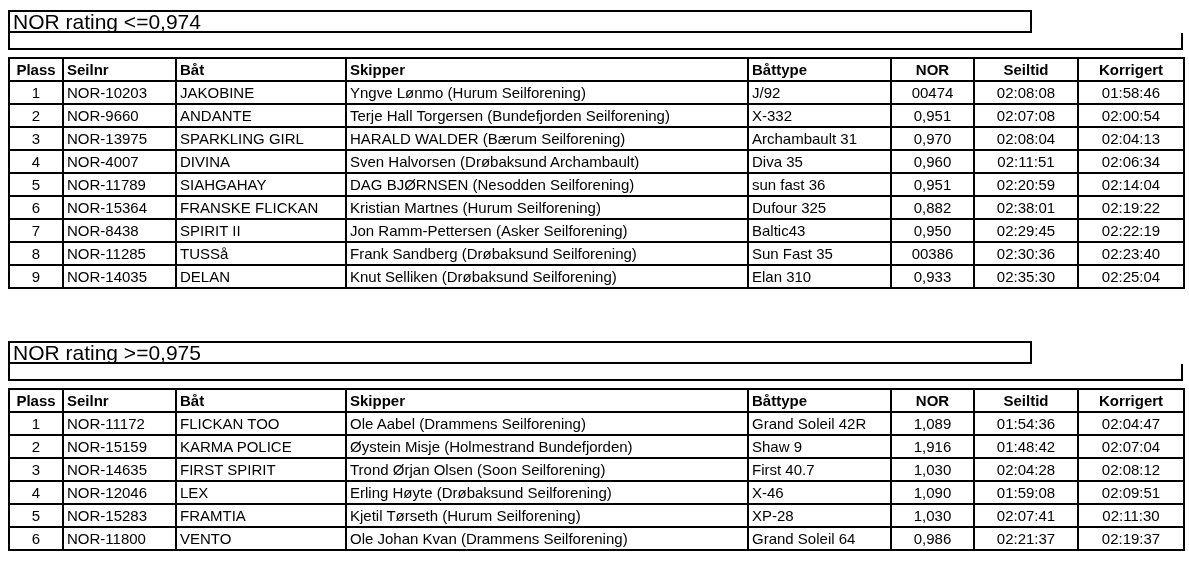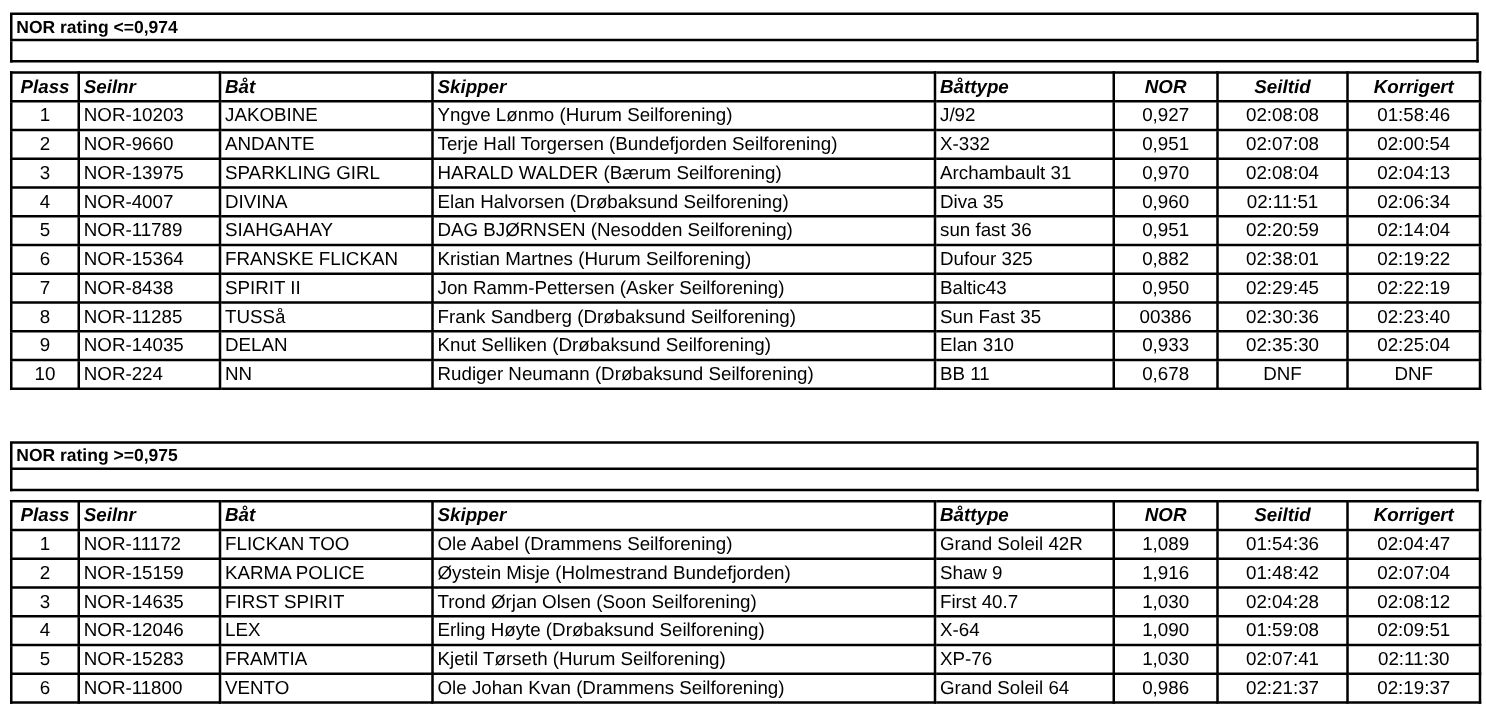--- a/index.html
+++ b/index.html
@@ -14,29 +14,29 @@
     font-family: "Liberation Sans", sans-serif;
     color: #000000;
   }
   .page {
     padding: 10px 6px 0 8px;
   }
   .table-block {
     width: 1175px;
   }
   .table-block.second {
-    margin-top: 41px;
+    margin-top: 52px;
   }
   .title-bar {
     box-sizing: border-box;
-    width: 1175px;
+    width: 1024px;
     height: 23px;
     border: 2px solid #000;
-    font-size: 14px;
-    font-weight: bold;
+    font-size: 21px;
+    font-weight: normal;
     line-height: 19px;
     padding-left: 3px;
   }
   .empty-bar {
     box-sizing: border-box;
     width: 1175px;
     height: 17px;
     border: 2px solid #000;
     border-top: none;
   }
@@ -54,21 +54,20 @@
     box-sizing: border-box;
     border: 2px solid #000;
     height: 23px;
     padding: 0 3px;
     overflow: hidden;
     white-space: nowrap;
     line-height: 19px;
   }
   table.results th {
     font-weight: bold;
-    font-style: italic;
   }
   .left   { text-align: left; }
   .center { text-align: center; }
 </style>
 </head>
 <body>
 
 <div class="page">
 
   <section class="table-block">
@@ -98,21 +97,21 @@
             <th class="center">Korrigert</th>
           </tr>
         </thead>
       <tbody>
           <tr>
             <td class="center">1</td>
             <td class="left">NOR-10203</td>
             <td class="left">JAKOBINE</td>
             <td class="left">Yngve Lønmo (Hurum Seilforening)</td>
             <td class="left">J/92</td>
-            <td class="center">0,927</td>
+            <td class="center">00474</td>
             <td class="center">02:08:08</td>
             <td class="center">01:58:46</td>
           </tr>
           <tr>
             <td class="center">2</td>
             <td class="left">NOR-9660</td>
             <td class="left">ANDANTE</td>
             <td class="left">Terje Hall Torgersen (Bundefjorden Seilforening)</td>
             <td class="left">X-332</td>
             <td class="center">0,951</td>
@@ -126,21 +125,21 @@
             <td class="left">HARALD WALDER (Bærum Seilforening)</td>
             <td class="left">Archambault 31</td>
             <td class="center">0,970</td>
             <td class="center">02:08:04</td>
             <td class="center">02:04:13</td>
           </tr>
           <tr>
             <td class="center">4</td>
             <td class="left">NOR-4007</td>
             <td class="left">DIVINA</td>
-            <td class="left">Elan Halvorsen (Drøbaksund Seilforening)</td>
+            <td class="left">Sven Halvorsen (Drøbaksund Archambault)</td>
             <td class="left">Diva 35</td>
             <td class="center">0,960</td>
             <td class="center">02:11:51</td>
             <td class="center">02:06:34</td>
           </tr>
           <tr>
             <td class="center">5</td>
             <td class="left">NOR-11789</td>
             <td class="left">SIAHGAHAY</td>
             <td class="left">DAG BJØRNSEN (Nesodden Seilforening)</td>
@@ -181,30 +180,20 @@
           </tr>
           <tr>
             <td class="center">9</td>
             <td class="left">NOR-14035</td>
             <td class="left">DELAN</td>
             <td class="left">Knut Selliken (Drøbaksund Seilforening)</td>
             <td class="left">Elan 310</td>
             <td class="center">0,933</td>
             <td class="center">02:35:30</td>
             <td class="center">02:25:04</td>
-          </tr>
-          <tr>
-            <td class="center">10</td>
-            <td class="left">NOR-224</td>
-            <td class="left">NN</td>
-            <td class="left">Rudiger Neumann (Drøbaksund Seilforening)</td>
-            <td class="left">BB 11</td>
-            <td class="center">0,678</td>
-            <td class="center">DNF</td>
-            <td class="center">DNF</td>
           </tr>
         </tbody>
     </table>
   </section>
 
   <section class="table-block second">
     <div class="title-bar">NOR rating &gt;=0,975</div>
     <div class="empty-bar"></div>
     <div class="gap"></div>
     <table class="results">
@@ -259,31 +248,31 @@
             <td class="left">First 40.7</td>
             <td class="center">1,030</td>
             <td class="center">02:04:28</td>
             <td class="center">02:08:12</td>
           </tr>
           <tr>
             <td class="center">4</td>
             <td class="left">NOR-12046</td>
             <td class="left">LEX</td>
             <td class="left">Erling Høyte (Drøbaksund Seilforening)</td>
-            <td class="left">X-64</td>
+            <td class="left">X-46</td>
             <td class="center">1,090</td>
             <td class="center">01:59:08</td>
             <td class="center">02:09:51</td>
           </tr>
           <tr>
             <td class="center">5</td>
             <td class="left">NOR-15283</td>
             <td class="left">FRAMTIA</td>
             <td class="left">Kjetil Tørseth (Hurum Seilforening)</td>
-            <td class="left">XP-76</td>
+            <td class="left">XP-28</td>
             <td class="center">1,030</td>
             <td class="center">02:07:41</td>
             <td class="center">02:11:30</td>
           </tr>
           <tr>
             <td class="center">6</td>
             <td class="left">NOR-11800</td>
             <td class="left">VENTO</td>
             <td class="left">Ole Johan Kvan (Drammens Seilforening)</td>
             <td class="left">Grand Soleil 64</td>

